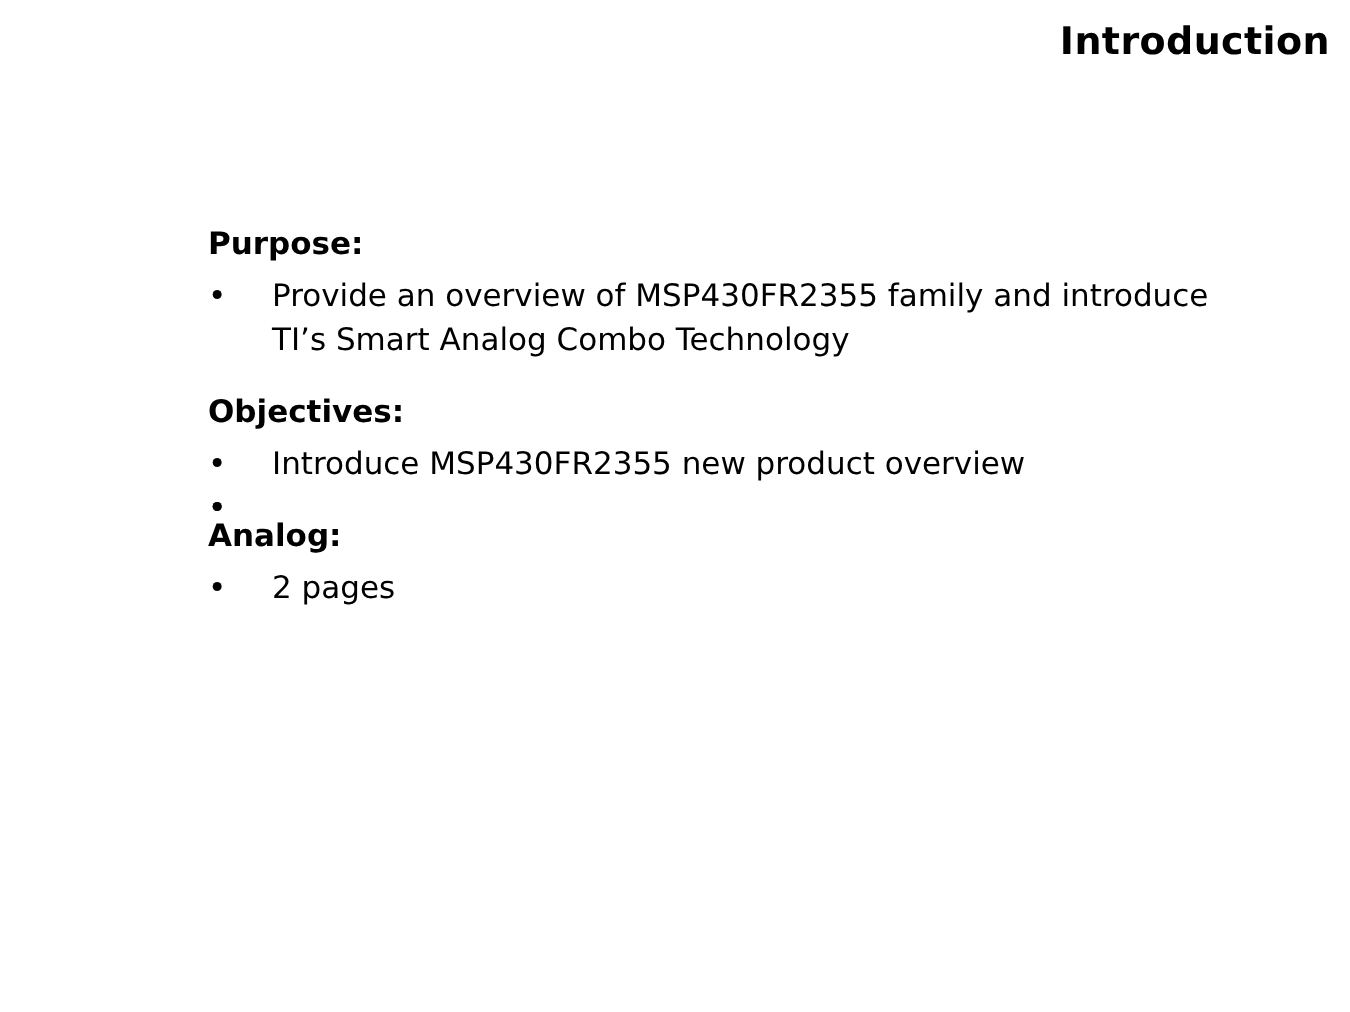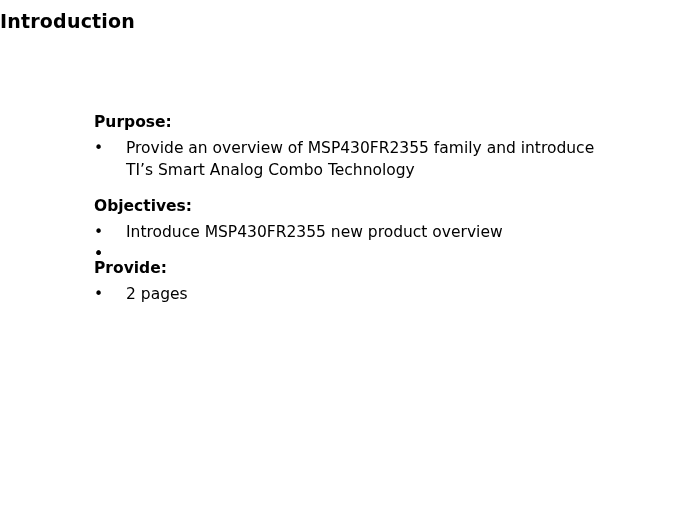--- a/index.html
+++ b/index.html
@@ -18,29 +18,29 @@
     position: relative;
     width: 675px;
     height: 506px;
     box-sizing: border-box;
   }
   .slide-title {
     position: absolute;
     top: 10px;
     left: 0;
     width: 665px;
-    text-align: left;
+    text-align: right;
     font-size: 19px;
     font-weight: bold;
     letter-spacing: 0.2px;
   }
   .body-area {
     position: absolute;
     top: 112px;
-    left: 94px;
+    left: 104px;
     width: 520px;
   }
   .section {
     margin-bottom: 15px;
   }
   .section:last-child {
     margin-bottom: 0;
   }
   .section-heading {
     font-size: 15.5px;
@@ -97,21 +97,21 @@
         <li class="bullet-item">
           <span class="dot">•</span>
         </li>
         <li class="bullet-item">
           <span class="dot">•</span>
         </li>
       </ul>
     </div>
 
     <div class="section">
-      <div class="section-heading">Provide:</div>
+      <div class="section-heading">Analog:</div>
       <ul class="bullet-list">
         <li class="bullet-item">
           <span class="dot">•</span>
           <span>2 pages</span>
         </li>
       </ul>
     </div>
 
   </div>
 </div>

